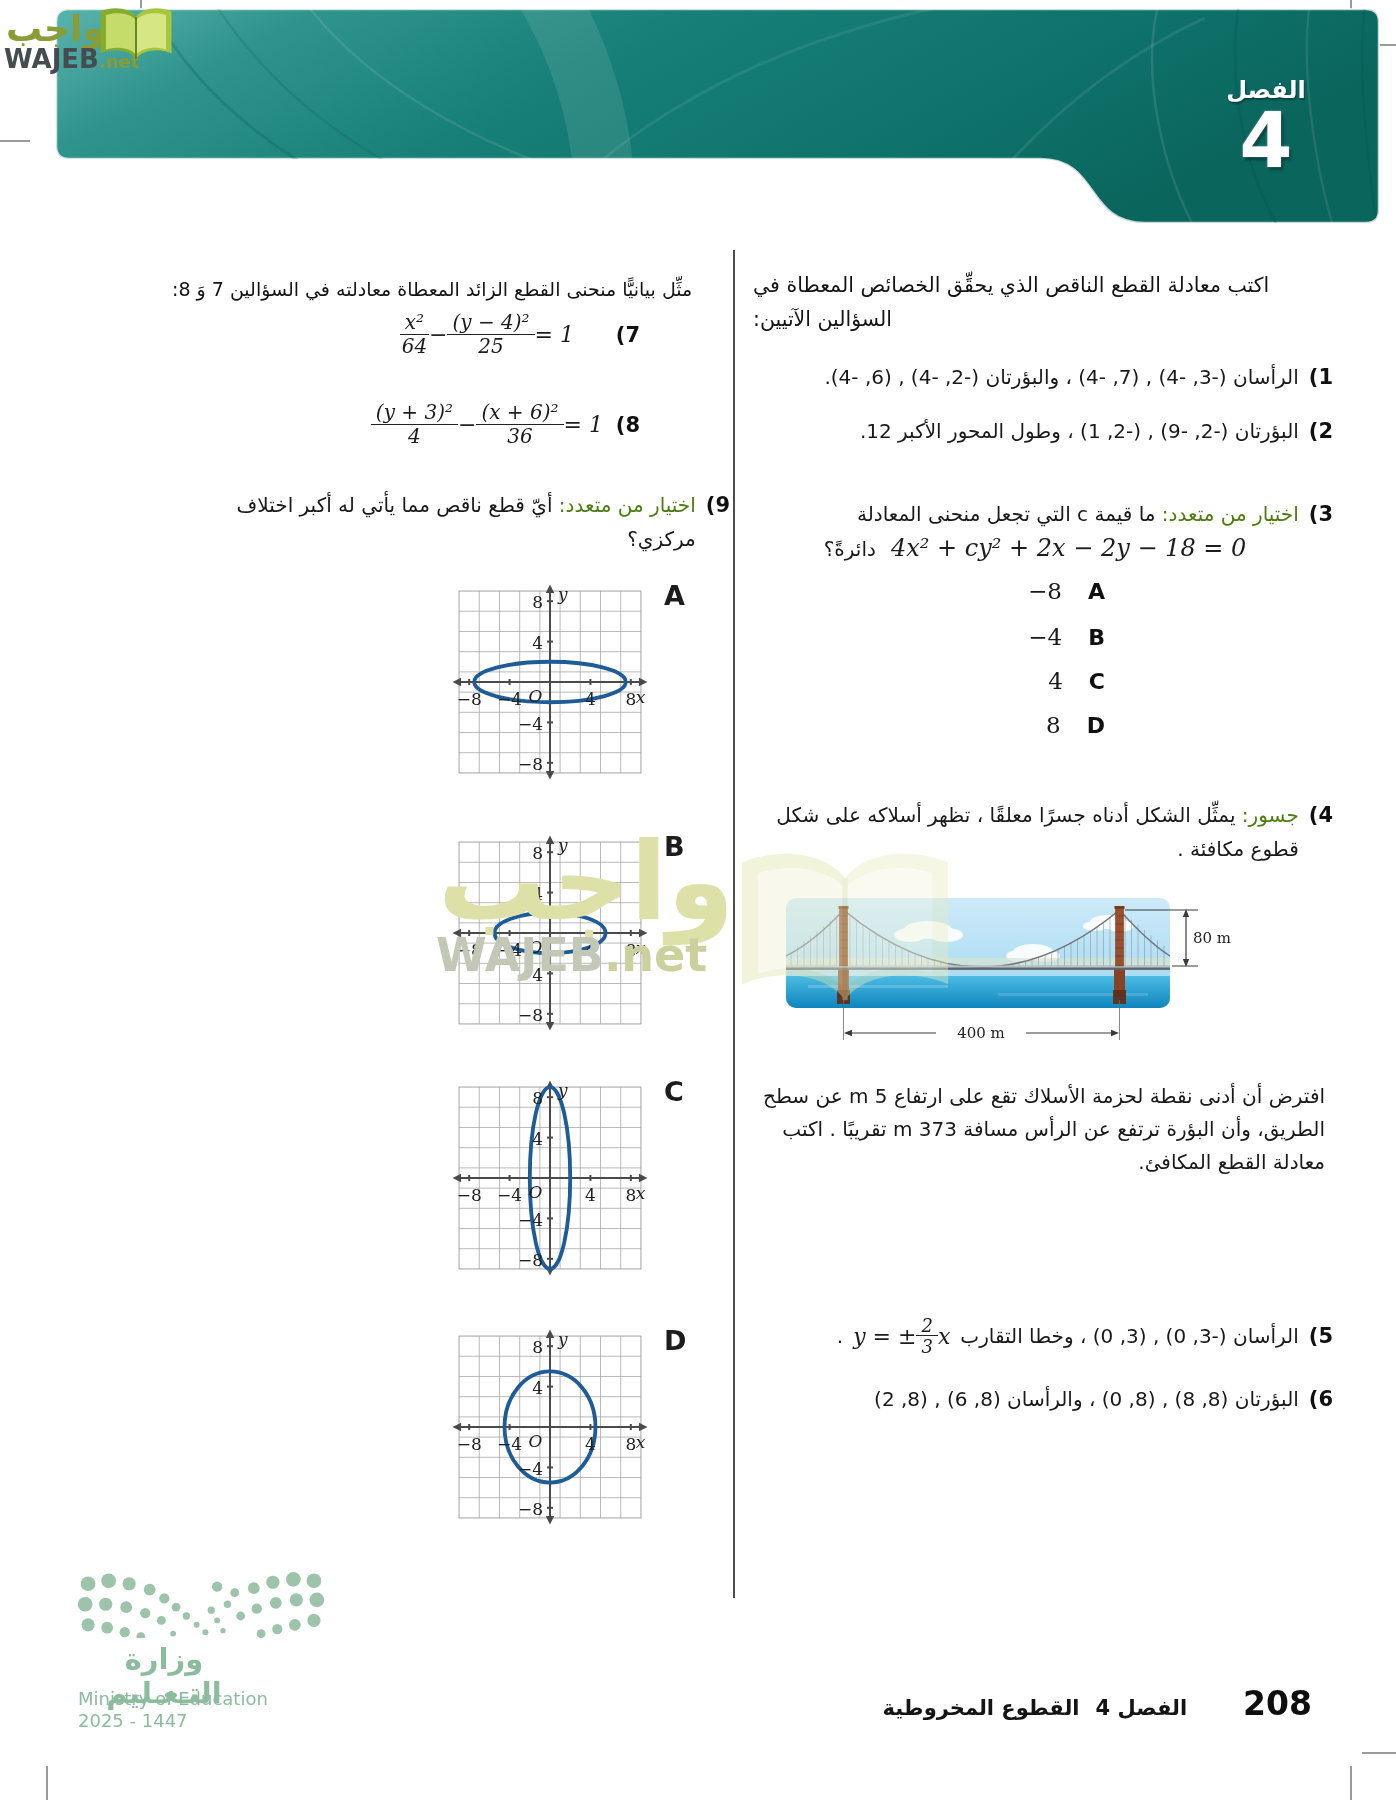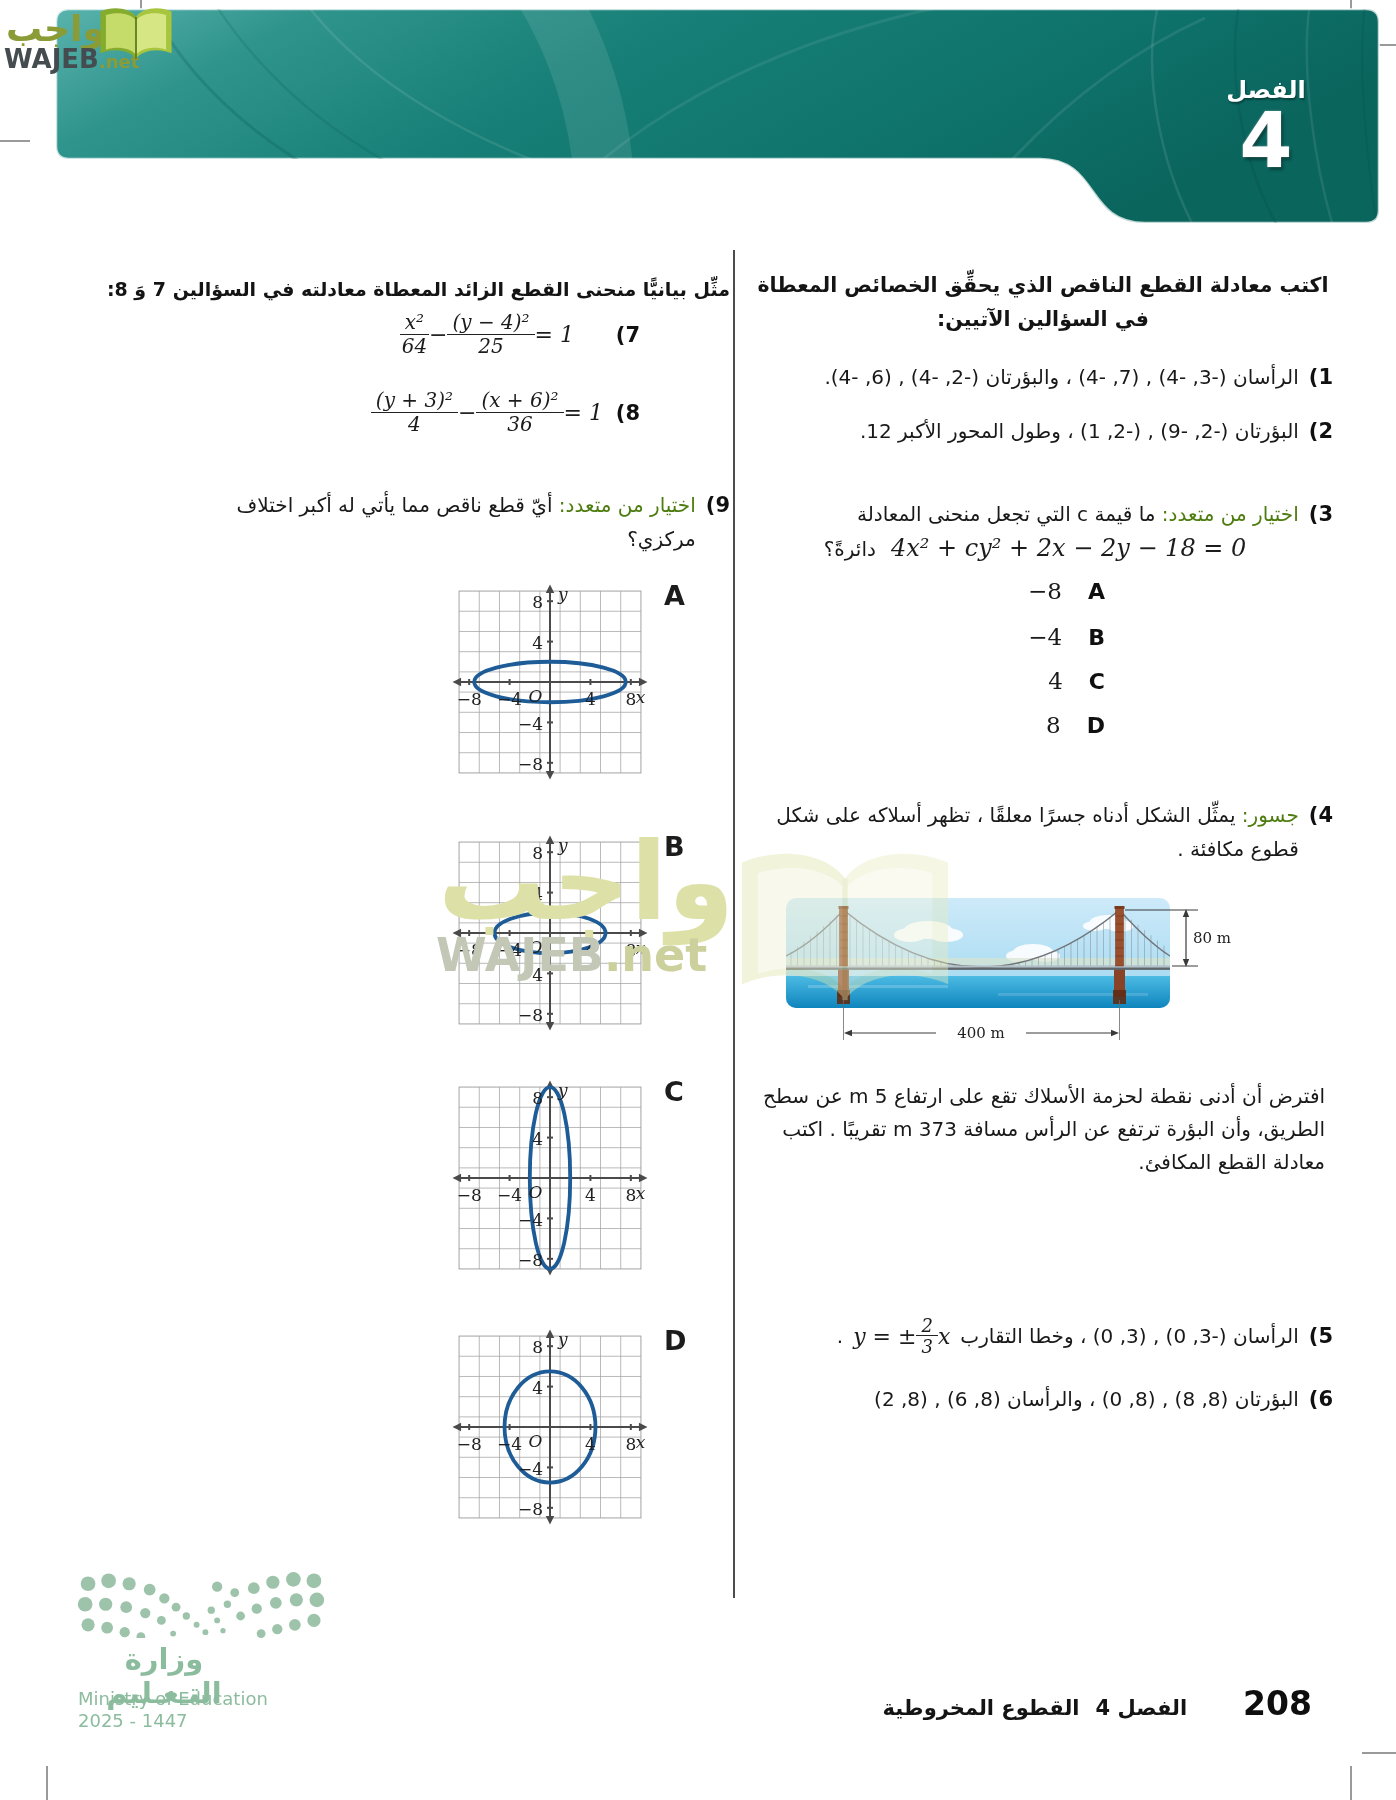--- a/index.html
+++ b/index.html
@@ -19,21 +19,21 @@
   .tab-num{position:absolute;left:1200px;top:96px;width:132px;text-align:center;color:#fff;
     font-weight:bold;font-size:76px;text-shadow:2px 3px 3px rgba(0,0,0,.35), 0 0 2px #8fb5b0}
   .wlogo-ar{position:absolute;left:6px;top:8px;font-size:36px;font-weight:bold;color:#8b9b35;direction:rtl}
   .wlogo-en{position:absolute;left:4px;top:44px;font-size:26px;font-weight:bold;color:#454c50}
   .wlogo-en .net{font-size:18px;color:#8b9b35}
   
   .divider{position:absolute;left:733px;top:250px;width:2px;height:1348px;background:#4c4c4c}
   .qrow{position:absolute;display:flex;direction:rtl;gap:10px;align-items:flex-start}
   .qnum{font-weight:bold;font-size:21px;white-space:nowrap;color:#101010;line-height:34px}
   .qtext{font-size:20px;line-height:34px;color:#191919}
-  .intro{position:absolute;direction:rtl;text-align:center;font-weight:bold;font-size:20.5px;line-height:34px;color:#141414}
+  .intro{position:absolute;direction:rtl;text-align:left;font-weight:normal;font-size:20.5px;line-height:34px;color:#141414}
   .eqline{position:absolute;direction:rtl;text-align:center}
   .eqline .eq{direction:ltr;display:inline-block;font-family:"DejaVu Serif",serif;font-style:italic;font-size:24px;color:#1c1c1c}
   .eqline .tail{font-size:20px;margin-right:10px}
   .opt{position:absolute;left:755px;width:560px;display:flex;direction:rtl;gap:26px;
        padding-right:210px;align-items:baseline}
   .opt .letter{font-weight:bold;font-size:22px;color:#101010}
   .opt .val{direction:ltr;font-family:"DejaVu Serif",serif;font-size:23px}
   .frac{display:inline-flex;flex-direction:column;align-items:center;vertical-align:middle;
         line-height:1.08;font-family:"DejaVu Serif",serif;font-style:italic}
   .frac .fn{padding:0 5px;border-bottom:1.6px solid #222}
@@ -348,21 +348,21 @@
       <span class="frac" style="font-size:20px">
         <span class="fn">(y − 4)²</span>
         <span class="fd">25</span>
       </span>
       <span>= 1</span>
     </span>
   </div>
 
   <div class="qrow" style="left:368px;top:390px;width:272px;align-items:center">
     <span class="qnum" dir="ltr">(8</span>
-    <span class="matheq" style="margin:0 auto">
+    <span class="matheq" style="margin:12px auto">
       <span class="frac" style="font-size:20px">
         <span class="fn">(y + 3)²</span>
         <span class="fd">4</span>
       </span>
       <span>−</span>
       <span class="frac" style="font-size:20px">
         <span class="fn">(x + 6)²</span>
         <span class="fd">36</span>
       </span>
       <span>= 1</span>

